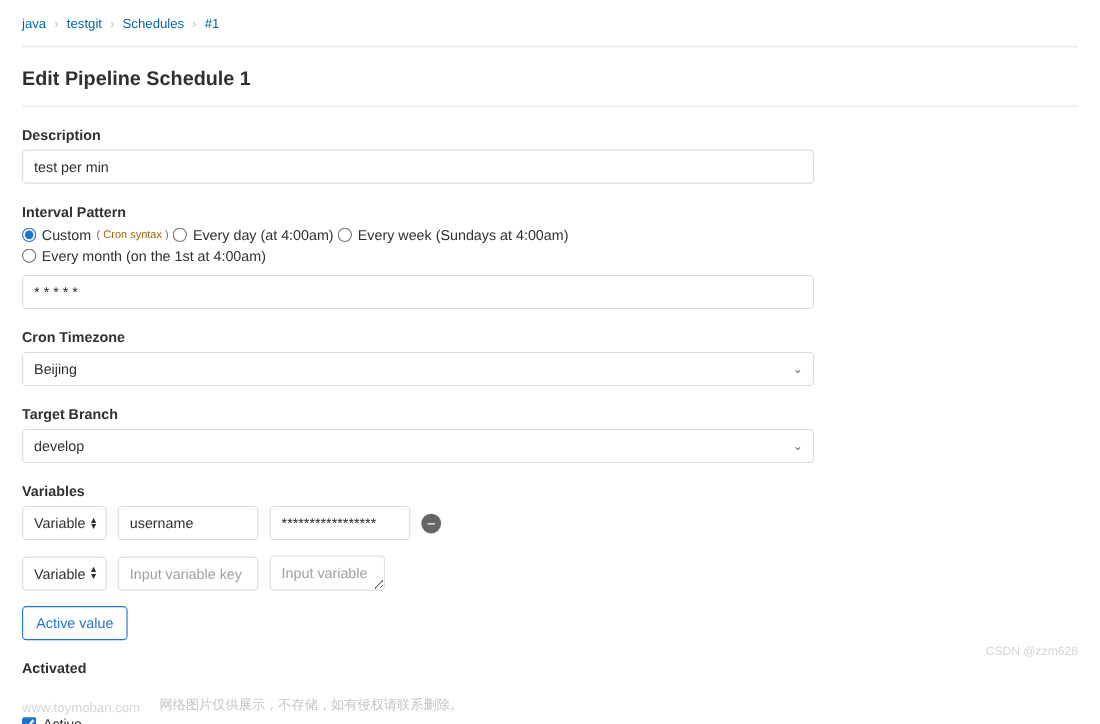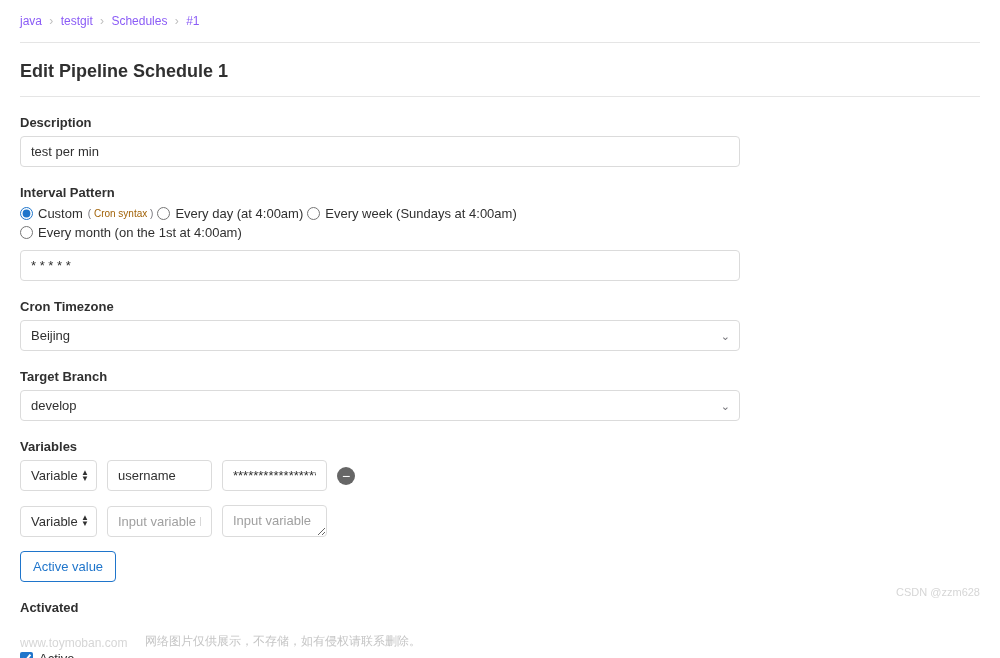--- a/index.html
+++ b/index.html
@@ -13,21 +13,21 @@
       color: #303030;
       background: #fff;
       padding: 0 20px 20px 20px;
     }
     .breadcrumb {
       padding: 14px 0;
       color: #737278;
       font-size: 12px;
     }
     .breadcrumb a {
-      color: #8b5cf6;
+      color: #0369a1;
       text-decoration: none;
     }
     .breadcrumb .sep {
       margin: 0 4px;
       color: #bfbfbf;
     }
     hr.divider {
       border: none;
       border-top: 1px solid #e5e5e5;
       margin: 0 0 18px 0;
@@ -134,21 +134,21 @@
       top: 50%;
       transform: translateY(-50%);
       pointer-events: none;
       display: flex;
       flex-direction: column;
       line-height: 6px;
       font-size: 8px;
       color: #303030;
     }
     .var-key, .var-value {
-      width: 105px;
+      width: 128px;
       padding: 7px 10px;
       border: 1px solid #dbdbdb;
       border-radius: 4px;
       font-size: 13px;
       color: #303030;
       background: #fff;
       font-family: inherit;
     }
     .var-value-ta {
       width: 105px;

